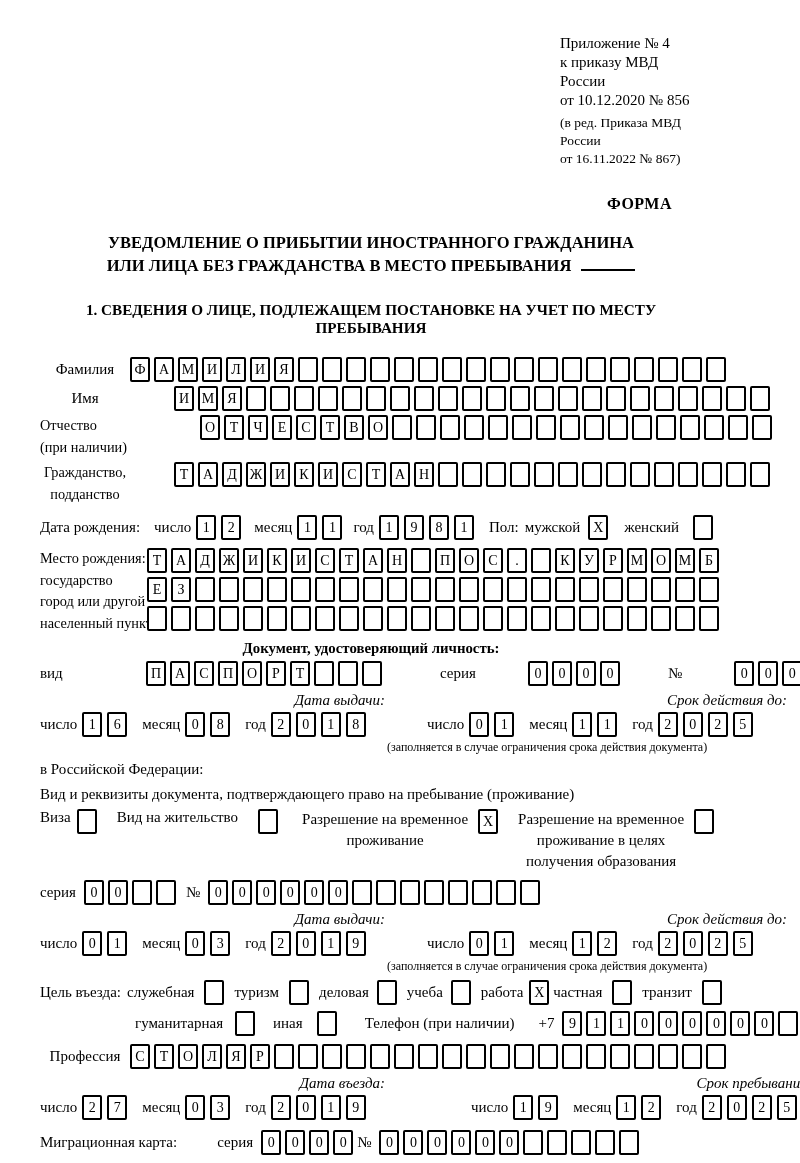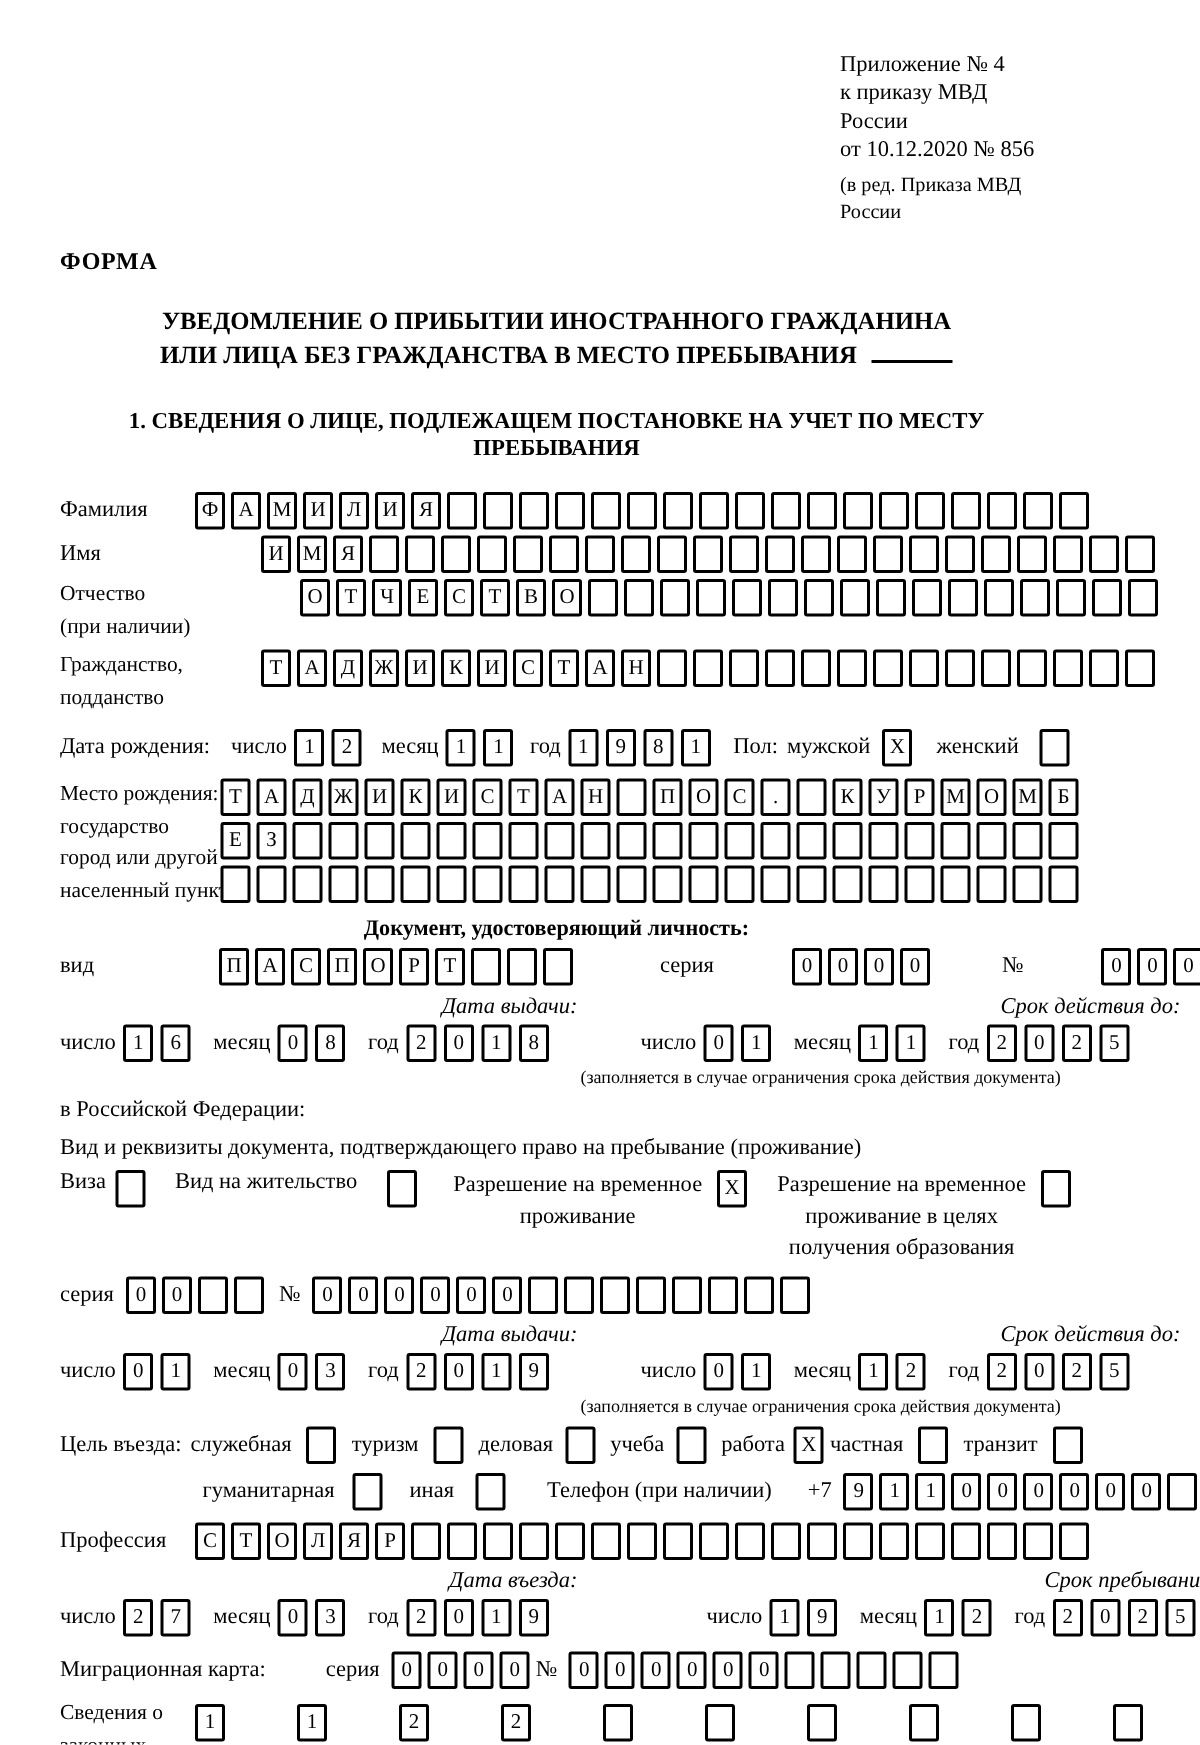--- a/index.html
+++ b/index.html
@@ -3,39 +3,39 @@
 <meta charset="utf-8">
 <style>
   html,body{margin:0;padding:0;background:#fff;}
   body{width:800px;height:1163px;overflow:hidden;color:#000;
        font-family:"Liberation Serif","DejaVu Serif",serif;}
   .page{box-sizing:border-box;width:712px;height:1163px;padding:34px 10px 0 40px;position:relative;}
 
   .hdr{margin-left:520px;font-size:15px;line-height:19px;}
   .hdr .small{font-size:13.5px;line-height:18px;}
   .hdr .gap{height:4px;}
-  .forma{padding-right:30px;font-weight:bold;font-size:16px;margin-top:16px;letter-spacing:.5px;}
+  .forma{text-align:right;padding-right:30px;font-weight:bold;font-size:16px;margin-top:27px;letter-spacing:.5px;}
 
   .title{text-align:center;font-weight:bold;font-size:16.5px;line-height:23px;margin-top:18px;}
   .blank{display:inline-block;width:54px;border-bottom:2px solid #000;height:13px;margin-left:10px;}
   .s1{font-weight:bold;font-size:15.2px;text-align:center;margin-top:24px;}
 
   .row{display:flex;align-items:flex-start;}
   .ac{align-items:center;}
   .lbl{font-size:15px;flex:none;}
   .lblcol{flex:none;font-size:14.3px;line-height:21.5px;white-space:nowrap;}
   .para{font-size:15px;}
 
   .boxes{display:flex;flex:none;}
   .cell{flex:none;box-sizing:content-box;width:16px;height:21px;border:2px solid #000;border-radius:2px;
         margin-right:4px;text-align:center;font-size:14px;line-height:21px;background:#fff;}
   .dgb{margin-left:5px;}
   .dgb .cell{margin-right:5px;}
 
-  .w60{width:62px;}  .w90{width:90px;}  .w107{width:107px;}  .w116{width:116px;}
+  .w60{width:62px;}  .w90{width:90px;text-align:center;}  .w107{width:107px;}  .w116{width:116px;}
   .ml6{margin-left:6px;}  .ml8{margin-left:8px;}  .ml10{margin-left:10px;}
   .ml12{margin-left:12px;} .ml14{margin-left:14px;} .ml16{margin-left:16px;}
   .ml20{margin-left:20px;} .ml24{margin-left:24px;} .ml40{margin-left:40px;}
   .mll{margin-left:10px;}
   .mt4{margin-top:4px;gap:44px;} .mt6{margin-top:6px;} .mt8{margin-top:8px;} .mt10{margin-top:10px;} .mt20{margin-top:20px;}
   .mb4{margin-bottom:4px;}
 
   .doc-heading{text-align:center;font-weight:bold;font-size:14.8px;margin-top:6px;}
   .dsec{display:flex;margin-top:6px;}
   .dcol-l{flex:none;width:345px;}
@@ -49,20 +49,21 @@
 <body>
 
 <div class="page">
 
   <div class="hdr">
     <div>Приложение № 4</div>
     <div>к приказу МВД России</div>
     <div>от 10.12.2020 № 856</div>
     <div class="gap"></div>
     <div class="small">(в ред. Приказа МВД России</div>
+    <div class="small">от 16.11.2022 № 867)</div>
   </div>
 
   <div class="forma">ФОРМА</div>
 
   <div class="title">
     <div>УВЕДОМЛЕНИЕ О ПРИБЫТИИ ИНОСТРАННОГО ГРАЖДАНИНА</div>
     <div><span>ИЛИ ЛИЦА БЕЗ ГРАЖДАНСТВА В МЕСТО ПРЕБЫВАНИЯ</span><span class="blank"></span></div>
   </div>
 
   <div class="s1">1. СВЕДЕНИЯ О ЛИЦЕ, ПОДЛЕЖАЩЕМ ПОСТАНОВКЕ НА УЧЕТ ПО МЕСТУ ПРЕБЫВАНИЯ</div>

